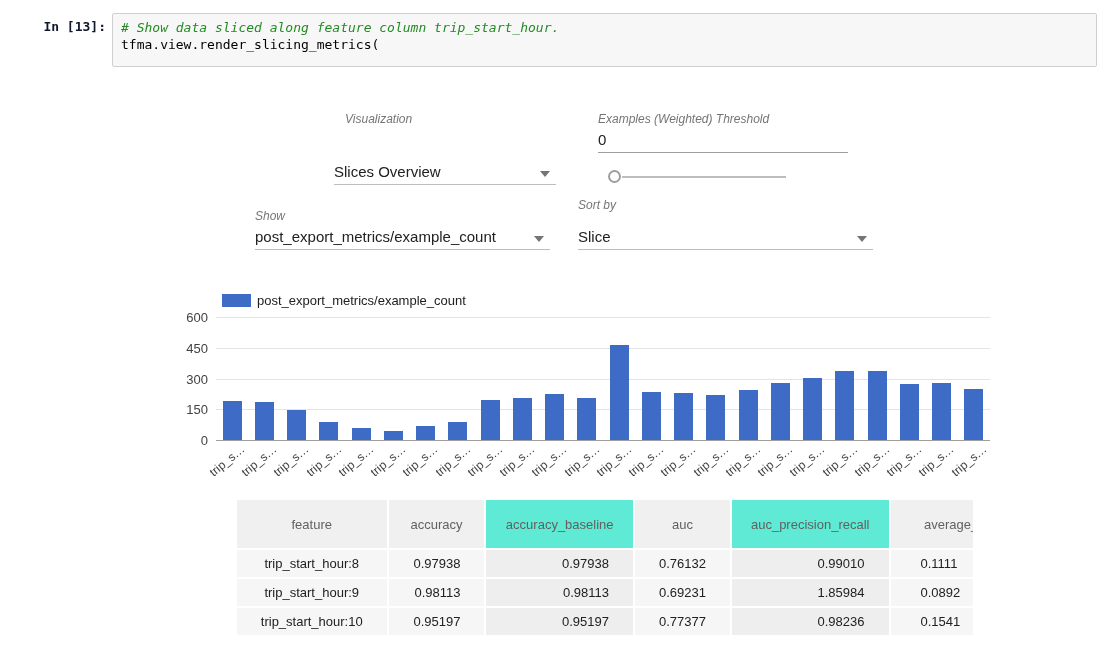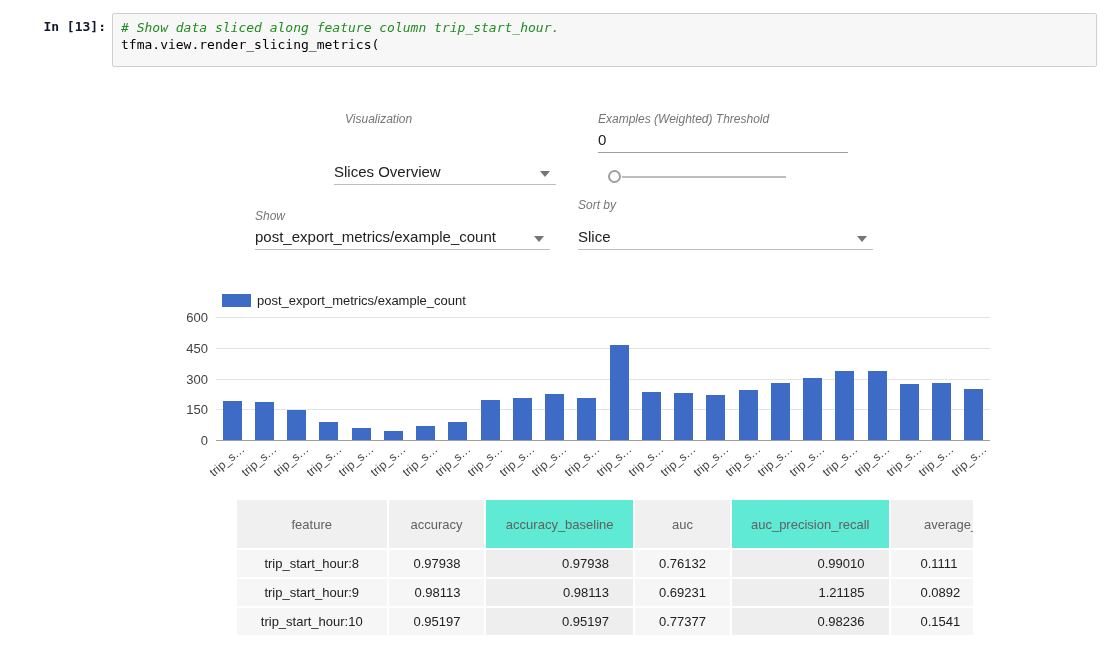--- a/index.html
+++ b/index.html
@@ -257,21 +257,21 @@
             <td class="col-2 shade">0.97938</td>
             <td class="col-3">0.76132</td>
             <td class="col-4 shade">0.99010</td>
             <td class="col-5">0.1111</td>
           </tr>
           <tr>
             <td class="col-0">trip_start_hour:9</td>
             <td class="col-1">0.98113</td>
             <td class="col-2 shade">0.98113</td>
             <td class="col-3">0.69231</td>
-            <td class="col-4 shade">1.21185</td>
+            <td class="col-4 shade">1.85984</td>
             <td class="col-5">0.0892</td>
           </tr>
           <tr>
             <td class="col-0">trip_start_hour:10</td>
             <td class="col-1">0.95197</td>
             <td class="col-2 shade">0.95197</td>
             <td class="col-3">0.77377</td>
             <td class="col-4 shade">0.98236</td>
             <td class="col-5">0.1541</td>
           </tr>

